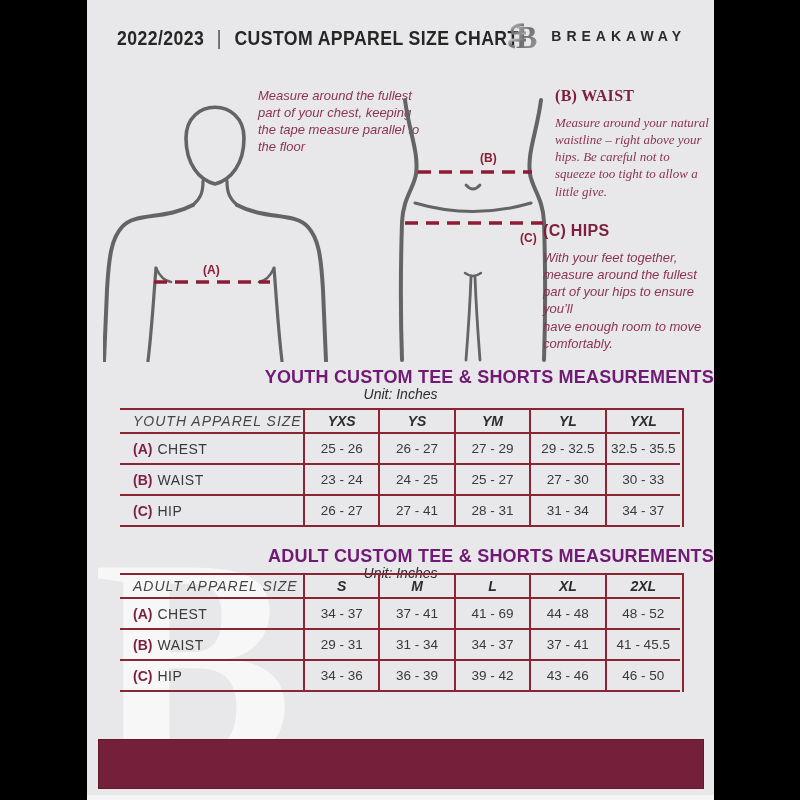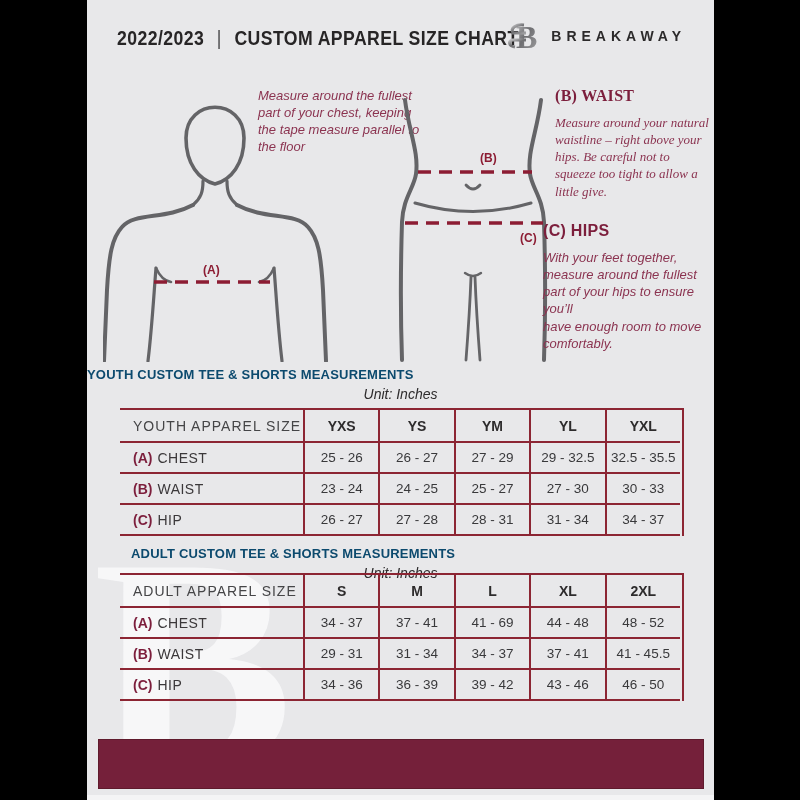--- a/index.html
+++ b/index.html
@@ -27,30 +27,30 @@
   .brand{position:absolute;right:28px;top:17px;display:flex;align-items:center;gap:10px;}
   .brand-name{font-weight:bold;font-size:14px;letter-spacing:5px;color:#2c2a2b;}
 
   
   .fig{position:absolute;}
   .guide-block{position:absolute;}
   .guide-h{font-size:16px;font-weight:bold;color:var(--accent);letter-spacing:0.3px;margin-bottom:9px;}
   .guide-b{font-size:13px;font-style:italic;color:var(--mauve);line-height:1.32;white-space:pre-line;}
 
   
-  .sec-title{position:absolute;left:0;right:0;text-align:left;font-size:13px;font-weight:bold;
-             color:#0c4a6e;letter-spacing:0.2px;}
+  .sec-title{position:absolute;left:0;right:0;text-align:right;font-size:18px;font-weight:bold;
+             color:#701a75;letter-spacing:0.2px;}
   .sec-unit{position:absolute;left:0;right:0;text-align:center;font-size:14px;font-style:italic;color:#2d2b2c;}
   .size-table{position:absolute;left:33px;width:564px;display:grid;
               grid-template-columns:183px repeat(5,75.4px);
               border-top:2px solid var(--brd);border-right:2px solid var(--brd);}
   .tcell{border-bottom:2px solid var(--brd);display:flex;align-items:center;justify-content:center;
          height:31px;font-size:13.5px;color:#39393b;background:transparent;}
   .tcell:not(.first){border-left:2px solid var(--brd);}
-  .tcell.th{height:33px;font-weight:bold;font-size:14px;color:#2d2b2c;}
+  .tcell.th{height:24px;font-weight:bold;font-size:14px;color:#2d2b2c;font-style:italic;}
   .tcell.first{justify-content:flex-start;padding-left:13px;}
   .tcell.th.first{font-weight:normal;letter-spacing:1px;color:#454547;font-size:14px;}
   .pfx{font-weight:bold;color:var(--accent);margin-right:5px;font-size:14px;}
   .lbl{font-size:14px;color:#39363 7;letter-spacing:0.5px;color:#3b383a;text-align:center;}
 
   
   .footer-bar{position:absolute;left:11px;top:739px;width:606px;height:50px;background:var(--maroon);
               border:1px solid #5f1a2c;z-index:2;}
   .bottom-edge{position:absolute;left:0;bottom:0;width:100%;height:5px;background:#f4f4f5;z-index:2;}
 </style>
@@ -162,21 +162,21 @@
       <div class="tcell">24 - 25</div>
       <div class="tcell">25 - 27</div>
       <div class="tcell">27 - 30</div>
       <div class="tcell">30 - 33</div>
 
       <div class="tcell first">
         <span class="pfx">(C)</span>
         <span class="lbl">HIP</span>
       </div>
       <div class="tcell">26 - 27</div>
-      <div class="tcell">27 - 28</div>
+      <div class="tcell">27 - 41</div>
       <div class="tcell">28 - 31</div>
       <div class="tcell">31 - 34</div>
       <div class="tcell">34 - 37</div>
     </div>
 
     <div class="sec-title" style="top:546px;padding-left:44px;">ADULT CUSTOM TEE &amp; SHORTS MEASUREMENTS</div>
     <div class="sec-unit" style="top:565px;">Unit: Inches</div>
 
     <div class="size-table" style="top:573px;">
       <div class="tcell th first">ADULT APPAREL SIZE</div>

